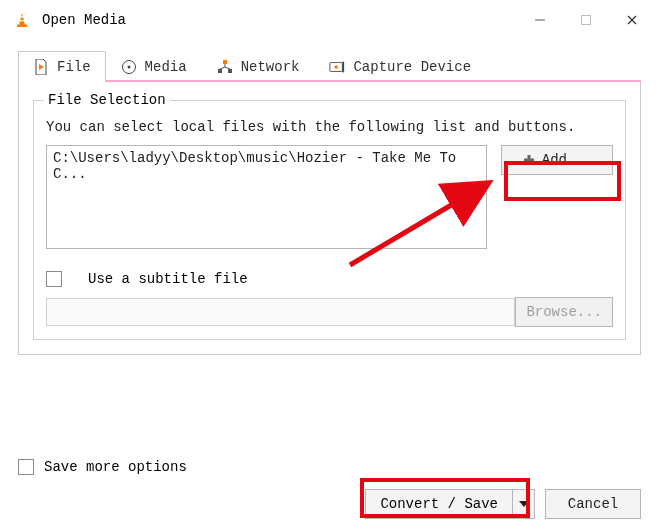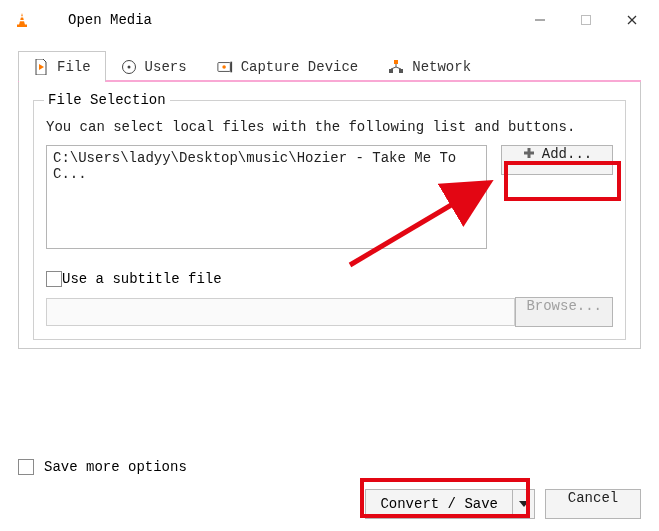--- a/index.html
+++ b/index.html
@@ -13,21 +13,21 @@
     position: relative;
     color: #000;
   }
   .titlebar {
     display: flex;
     align-items: center;
     height: 40px;
     padding: 0 4px 0 12px;
   }
   .titlebar .app-icon { width: 20px; height: 20px; margin-right: 10px; display:flex; align-items:center; justify-content:center; }
-  .titlebar .title { flex: 1; font-size: 14px; margin-left: 26px; }
+  .titlebar .title { flex: 1; font-size: 14px; }
   .winbtns { display: flex; }
   .winbtn { width: 46px; height: 30px; display:flex; align-items:center; justify-content:center; color:#444; }
   .winbtn svg { display:block; }
 
   .content { padding: 10px 18px 0 18px; }
 
   .tabs {
     display: flex;
     align-items: flex-end;
     border-bottom: 2px solid #f9a8d4;
@@ -53,21 +53,21 @@
   }
   .tab.active::after {
     content: "";
     position: absolute;
     left: 0; right: 0; bottom: -1px; height: 2px; background: #fff;
   }
 
   .panel {
     border: 1px solid #c9c9c9;
     border-top: none;
-    padding: 12px 14px 8px 14px;
+    padding: 12px 14px 14px 14px;
     margin-bottom: 18px;
   }
 
   .groupbox {
     border: 1px solid #d0d0d0;
     padding: 14px 12px 12px 12px;
     margin-top: 6px;
     position: relative;
   }
   .group-legend {
@@ -88,33 +88,33 @@
     font-size: 14px;
     color: #222;
     overflow: hidden;
   }
   .sidebtns { display: flex; flex-direction: column; gap: 8px; width: 112px; }
   .btn {
     height: 30px;
     border: 1px solid #b5b5b5;
     background: #f4f4f4;
     display: flex;
-    align-items: flex-start;
+    align-items: center;
     justify-content: center;
     gap: 6px;
     font-family: inherit;
     font-size: 14px;
     color: #222;
     min-width: 96px;
     padding: 0 10px;
   }
   .btn.disabled { color: #a0a0a0; background: #f1f1f1; }
   .plus-minus { width: 14px; height: 14px; display:flex; align-items:center; justify-content:center; }
 
-  .subrow { display: flex; align-items: center; gap: 0; margin: 22px 0 10px 0; }
+  .subrow { display: flex; align-items: center; gap: 26px; margin: 22px 0 10px 0; }
   .checkbox {
     width: 16px; height: 16px;
     border: 1px solid #8a8a8a;
     background: #fff;
   }
   .sub-input-row { display: flex; align-items: center; }
   .sub-input {
     flex: 1;
     height: 28px;
     border: 1px solid #d0d0d0;
@@ -189,44 +189,44 @@
       </span>
       <span>File</span>
     </div>
     <div class="tab">
       <span class="icon">
         <svg width="16" height="16">
             <circle cx="8" cy="8" r="6.5" fill="none" stroke="#444"></circle>
             <circle cx="8" cy="8" r="1.5" fill="#444"></circle>
           </svg>
       </span>
-      <span>Users</span>
-    </div>
-    <div class="tab">
-      <span class="icon">
-        <svg width="18" height="14" viewBox="0 0 18 14">
-            <rect x="1" y="2" width="14" height="10" rx="1" fill="none" stroke="#444"></rect>
-            <circle cx="8" cy="7" r="2" fill="#ff7a00"></circle>
-            <rect x="15" y="1" width="2" height="12" fill="#444"></rect>
-          </svg>
-      </span>
-      <span>Capture Device</span>
+      <span>Media</span>
     </div>
     <div class="tab">
       <span class="icon">
         <svg width="16" height="16">
             <rect x="6" y="1" width="4" height="4" fill="#ff7a00"></rect>
             <rect x="1" y="10" width="4" height="4" fill="#555"></rect>
             <rect x="11" y="10" width="4" height="4" fill="#555"></rect>
             <line x1="8" y1="5" x2="8" y2="8" stroke="#555"></line>
             <line x1="3" y1="10" x2="8" y2="8" stroke="#555"></line>
             <line x1="13" y1="10" x2="8" y2="8" stroke="#555"></line>
           </svg>
       </span>
       <span>Network</span>
+    </div>
+    <div class="tab">
+      <span class="icon">
+        <svg width="18" height="14" viewBox="0 0 18 14">
+            <rect x="1" y="2" width="14" height="10" rx="1" fill="none" stroke="#444"></rect>
+            <circle cx="8" cy="7" r="2" fill="#ff7a00"></circle>
+            <rect x="15" y="1" width="2" height="12" fill="#444"></rect>
+          </svg>
+      </span>
+      <span>Capture Device</span>
     </div>
   </div>
 
   <div class="panel">
     <div class="groupbox">
       <div class="group-legend">File Selection</div>
       <div class="help-text">You can select local files with the following list and buttons.</div>
       <div class="filerow">
         <div class="filelist">
           <div>C:\Users\ladyy\Desktop\music\Hozier - Take Me To C...</div>

